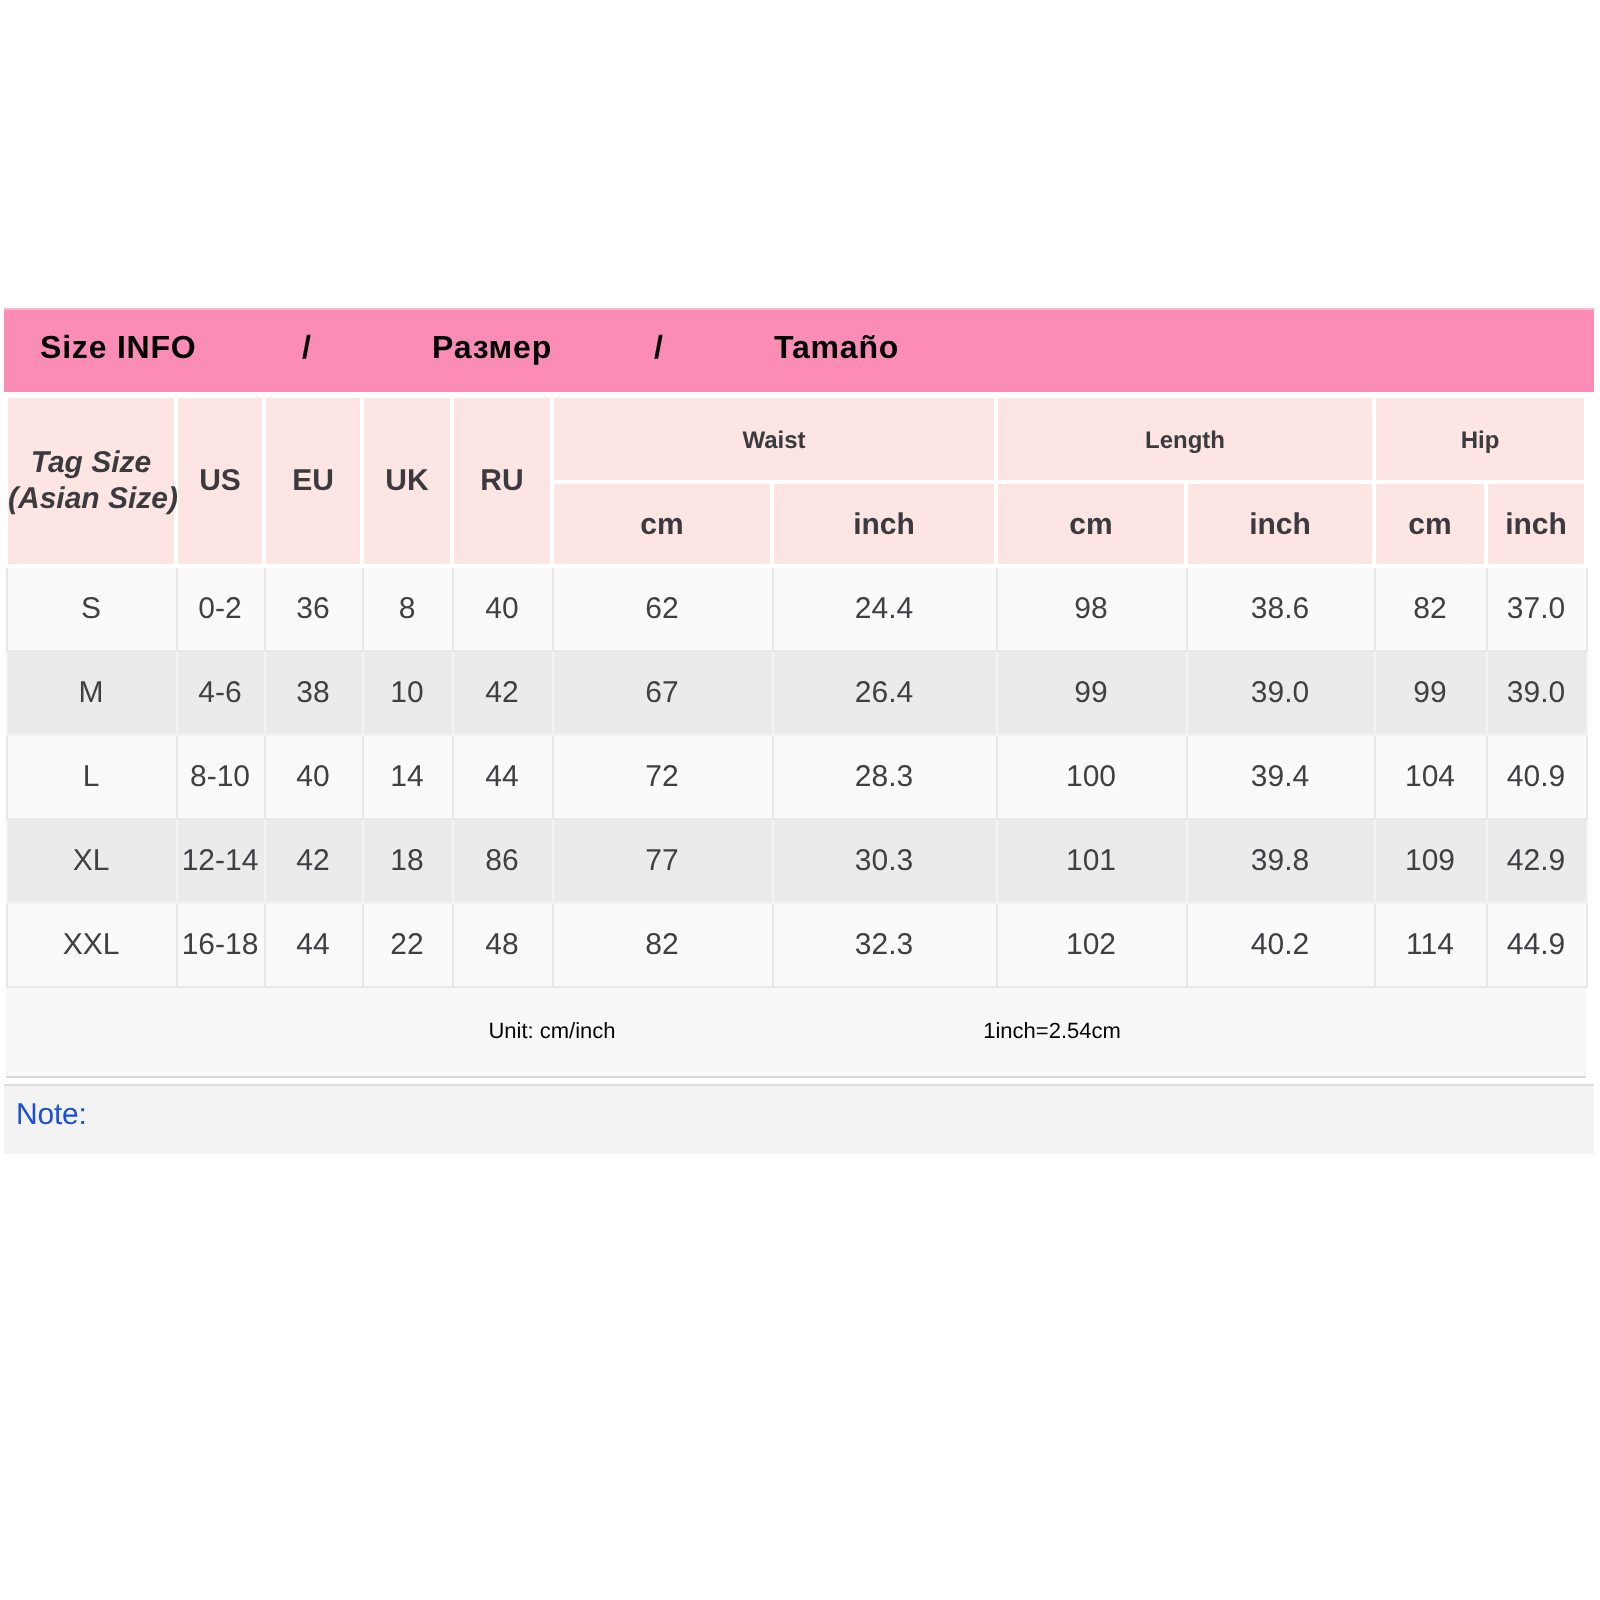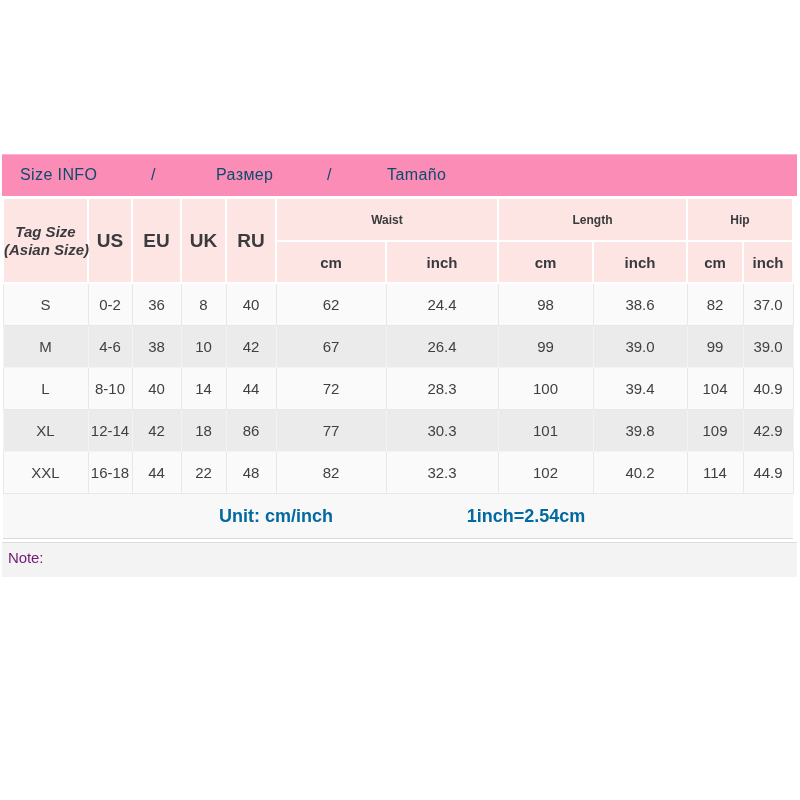--- a/index.html
+++ b/index.html
@@ -15,22 +15,22 @@
   
   .banner {
     position: relative;
     height: 41px;
     background: #fb8cb6;
     border-top: 1px solid #fdb3cf;
   }
   .banner span {
     position: absolute; top: 0;
     line-height: 40px;
-    font-size: 16px; font-weight: normal;
-    color: #0c4a6e;
+    font-size: 16px; font-weight: bold;
+    color: #000000;
     letter-spacing: 0.4px;
     white-space: nowrap;
   }
   .b-en  { left: 18px; }
   .b-s1  { left: 149px; }
   .b-ru  { left: 214px; }
   .b-s2  { left: 325px; }
   .b-es  { left: 385px; }
 
   
@@ -42,61 +42,60 @@
   }
   table.size thead th {
     background: #fce5e2;
     border: 2px solid #ffffff;
     color: #3a3a3f;
     font-weight: bold;
     text-align: center;
     padding: 0;
   }
   .corner-th { font-size: 15px; line-height: 18px; white-space: nowrap; font-style: italic; }
-  .sys-th    { font-size: 19px; margin-left: 48px; }
+  .sys-th    { font-size: 15px; margin-left: 48px; }
   .group-th  { height: 41px; font-size: 12px; }
   .unit-th   { height: 40px; font-size: 15px; }
 
   table.size tbody td {
     height: 41px;
     text-align: center;
     font-size: 15px;
     color: #3f3f44;
     background: #fafafa;
     border: 1px solid #e8e8e8;
     padding: 0;
   }
   table.size tbody tr.alt td { background: #ebebeb; border-color: #f3f3f3; }
 
   table.size tfoot td {
     height: 44px;
     background: #f8f8f8;
     border-top: 1px solid #e6e6e6;
     border-bottom: 1px solid #d9d9d9;
     position: relative;
-    font-size: 18px;
-    color: #0369a1;
+    font-size: 11px;
+    color: #000000;
     padding: 0;
-    font-weight: bold;
   }
   .foot-unit, .foot-conv {
     position: absolute; top: 0; line-height: 44px;
     transform: translateX(-50%);
     white-space: nowrap;
   }
   .foot-unit { left: 273px; }
   .foot-conv { left: 523px; }
 
   
   .note {
     margin-top: 3px;
     background: #f3f3f3;
     border-top: 1px solid #dddddd;
     padding: 5px 9px 9px 6px;
-    color: #701a75;
+    color: #1d4ed8;
     font-size: 15px;
     line-height: 20px;
     letter-spacing: -0.1px;
   }
 </style>
 </head>
 <body>
 
 <div class="sheet">
 

